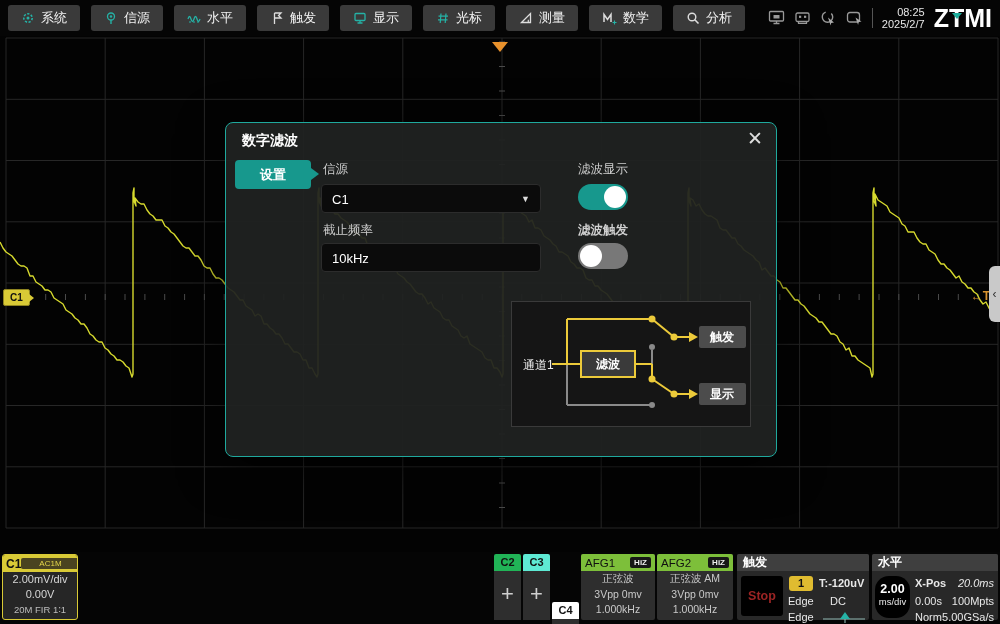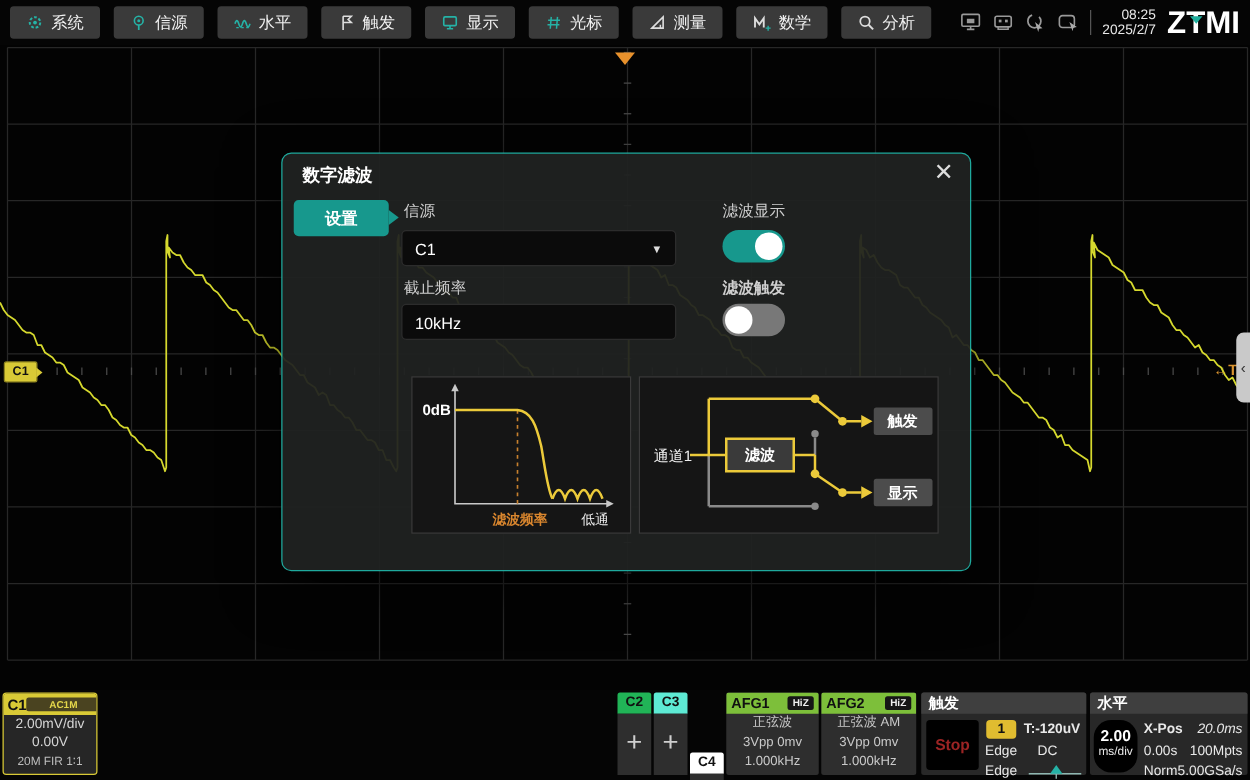--- a/index.html
+++ b/index.html
@@ -37,29 +37,29 @@
   .toggle .knob{position:absolute;top:2px;width:22px;height:22px;border-radius:50%;background:#fff;}
   .toggle.on{background:#17988d;} .toggle.on .knob{right:2px;}
   .toggle.off{background:#787878;} .toggle.off .knob{left:2px;}
   .panel{position:absolute;background:#151515;border:1px solid #3a3a3a;box-sizing:border-box;}
   
   .bottom{position:absolute;left:0;top:552px;width:1000px;height:72px;background:#050505;}
   .blk{position:absolute;box-sizing:border-box;}
   .c1blk{left:2px;top:2px;width:76px;height:66px;border:1px solid #d9ca36;border-radius:3px;background:#262626;overflow:hidden;cursor:pointer;}
   .c1hdr{height:17px;background:#d9ca36;display:flex;align-items:center;justify-content:space-between;padding:0 3px;}
   .c1hdr .nm{color:#111;font-weight:bold;font-size:12px;}
-  .c1hdr .cpl{background:#4a4320;color:#e5d74a;font-size:8px;padding:1px 18px;border-radius:2px;font-weight:bold;}
+  .c1hdr .cpl{background:#4a4320;color:#e5d74a;font-size:8px;padding:1px 18px;border-radius:2px;font-weight:normal;}
   .c1blk .row{font-size:11px;color:#d6d6d6;text-align:center;line-height:15px;}
   .c1blk .row.small{font-size:9.5px;color:#bdbdbd;}
   .chn{top:2px;width:27px;height:66px;cursor:pointer;}
   .chn .hdr{height:17px;color:#111;font-size:11px;font-weight:bold;text-align:center;line-height:17px;border-radius:2px 2px 0 0;}
   .chn .body{height:49px;background:#2e2e2e;color:#cfcfcf;font-size:22px;font-weight:300;text-align:center;line-height:46px;}
   .afg{top:2px;height:66px;background:#2e2e2e;border-radius:2px;cursor:pointer;overflow:hidden;}
   .afg .hdr{height:17px;display:flex;align-items:center;justify-content:space-between;padding:0 4px;}
-  .afg .hdr .nm{color:#111;font-weight:bold;font-size:11.5px;}
+  .afg .hdr .nm{color:#111;font-weight:normal;font-size:11.5px;}
   .afg .hdr .hiz{background:#161616;color:#eee;font-size:8px;padding:1px 4px;border-radius:2px;font-weight:bold;}
   .afg .ln{font-size:10.5px;color:#c9c9c9;text-align:center;line-height:15.5px;}
   .spanel{top:2px;height:66px;background:#282828;border-radius:2px;}
   .spanel .hdr{height:17px;background:#3f3f3f;color:#fff;font-weight:bold;font-size:12px;line-height:17px;padding-left:6px;border-radius:2px 2px 0 0;}
   .spanel .abs{position:absolute;font-size:11px;color:#e8e8e8;}
   .stopbox{position:absolute;left:4px;top:22px;width:42px;height:40px;background:#000;border-radius:3px;color:#9c2424;font-weight:bold;font-size:12.5px;text-align:center;line-height:40px;cursor:pointer;}
   .srcbadge{position:absolute;left:52px;top:22px;width:24px;height:15px;background:#e0bc30;border-radius:3px;color:#111;font-weight:bold;font-size:11px;text-align:center;line-height:15px;cursor:pointer;}
   .orange{color:#d9932f;}
   .cyan{color:#4db8d8;}
   .scalebox{position:absolute;left:3px;top:22px;width:35px;height:42px;background:#000;border-radius:14px;text-align:center;cursor:pointer;}
@@ -287,33 +287,20 @@
     <div class="fld-label" style="left:352px;top:38px;">滤波显示</div>
     <div class="toggle on" style="left:352px;top:61px;">
         <span class="knob"></span>
       </div>
 
     <div class="fld-label" style="left:352px;top:99px;font-weight:bold;">滤波触发</div>
     <div class="toggle off" style="left:352px;top:120px;">
         <span class="knob"></span>
       </div>
 
-    <div class="panel" style="left:103px;top:178px;width:176px;height:126px;">
-      <svg width="174" height="124">
-        <text x="8" y="30" fill="#fff" font-size="12" font-weight="bold">0dB</text>
-        <path d="M34 10 V101 H156" stroke="#c9c9c9" stroke-width="1.3" fill="none"></path>
-        <polygon points="31,11 37,11 34,5" fill="#c9c9c9"></polygon>
-        <polygon points="155,98 155,104 161,101" fill="#c9c9c9"></polygon>
-        <path d="M84 26 V101" stroke="#c8812e" stroke-width="1.3" stroke-dasharray="3 3" fill="none"></path>
-        <path d="M34 26 H84 C95 27 99 38 103 55 C106 72 108 90 112 97" stroke="#ecca3a" stroke-width="2" fill="none"></path>
-        <path d="M112 97 q5 -14 10 0 q5 -14 10 0 q5 -14 10 0 q5 -14 10 0" stroke="#ecca3a" stroke-width="2" fill="none"></path>
-        <text x="86" y="117" fill="#d9862e" font-size="11" font-weight="bold" text-anchor="middle">滤波频率</text>
-        <text x="146" y="117" fill="#eee" font-size="11" text-anchor="middle">低通</text>
-      </svg>
-    </div>
 
     <div class="panel" style="left:285px;top:178px;width:240px;height:126px;">
       <svg width="238" height="124">
         <path d="M55 62 V103 M55 103 H140 M140 62 V48" stroke="#8a8a8a" stroke-width="2" fill="none"></path>
         <circle cx="140" cy="103" r="3" fill="#8a8a8a"></circle>
           <circle cx="140" cy="45" r="3" fill="#8a8a8a"></circle>
         <path d="M40 62 H71 M55 62 V17 M55 17 H140 M123 62 H140 M140 62 V77" stroke="#ecca3a" stroke-width="2" fill="none"></path>
         <path d="M140 17 L162 35" stroke="#ecca3a" stroke-width="2"></path>
         <path d="M140 77 L162 92" stroke="#ecca3a" stroke-width="2"></path>
         <path d="M165 35 H177 M165 92 H177" stroke="#ecca3a" stroke-width="2"></path>

